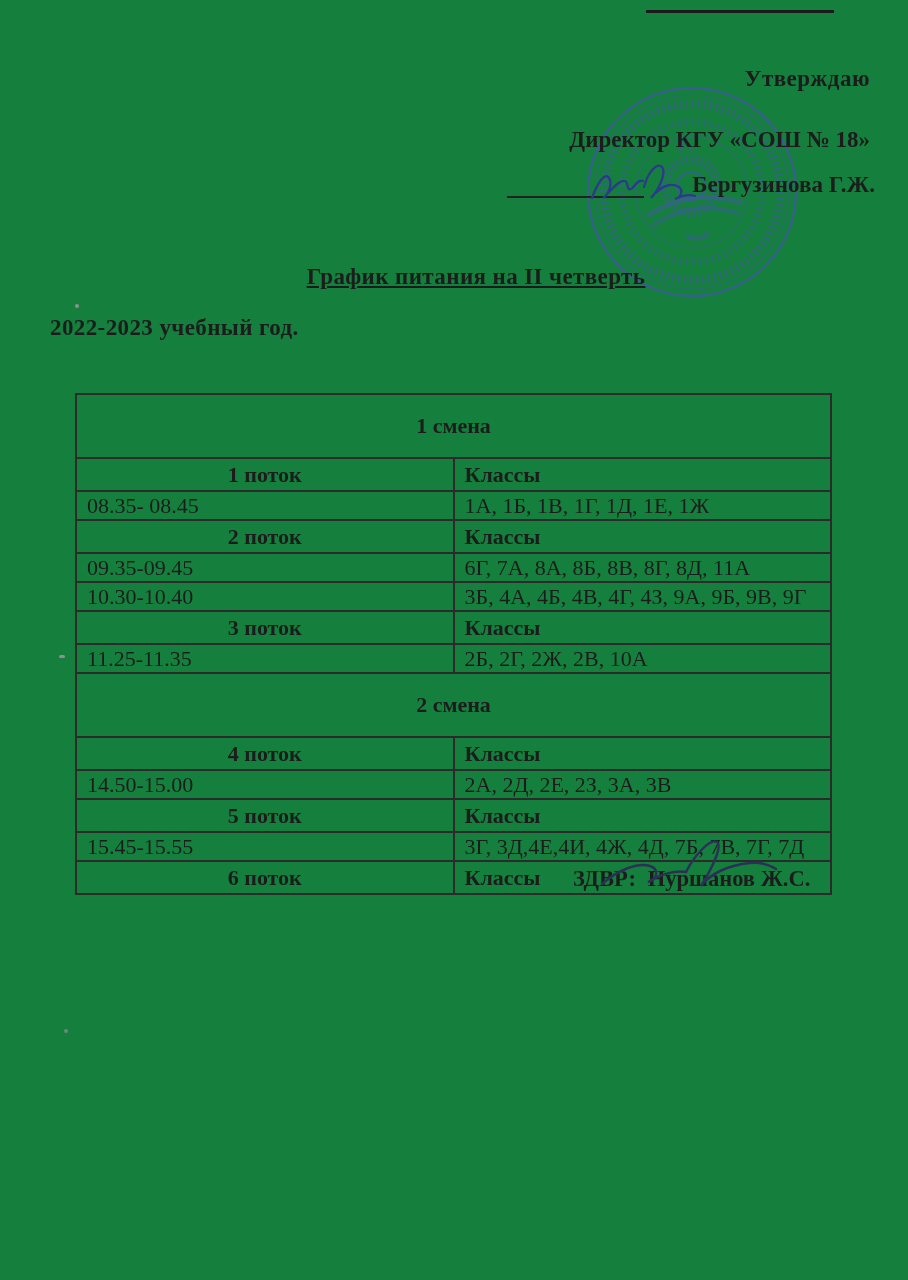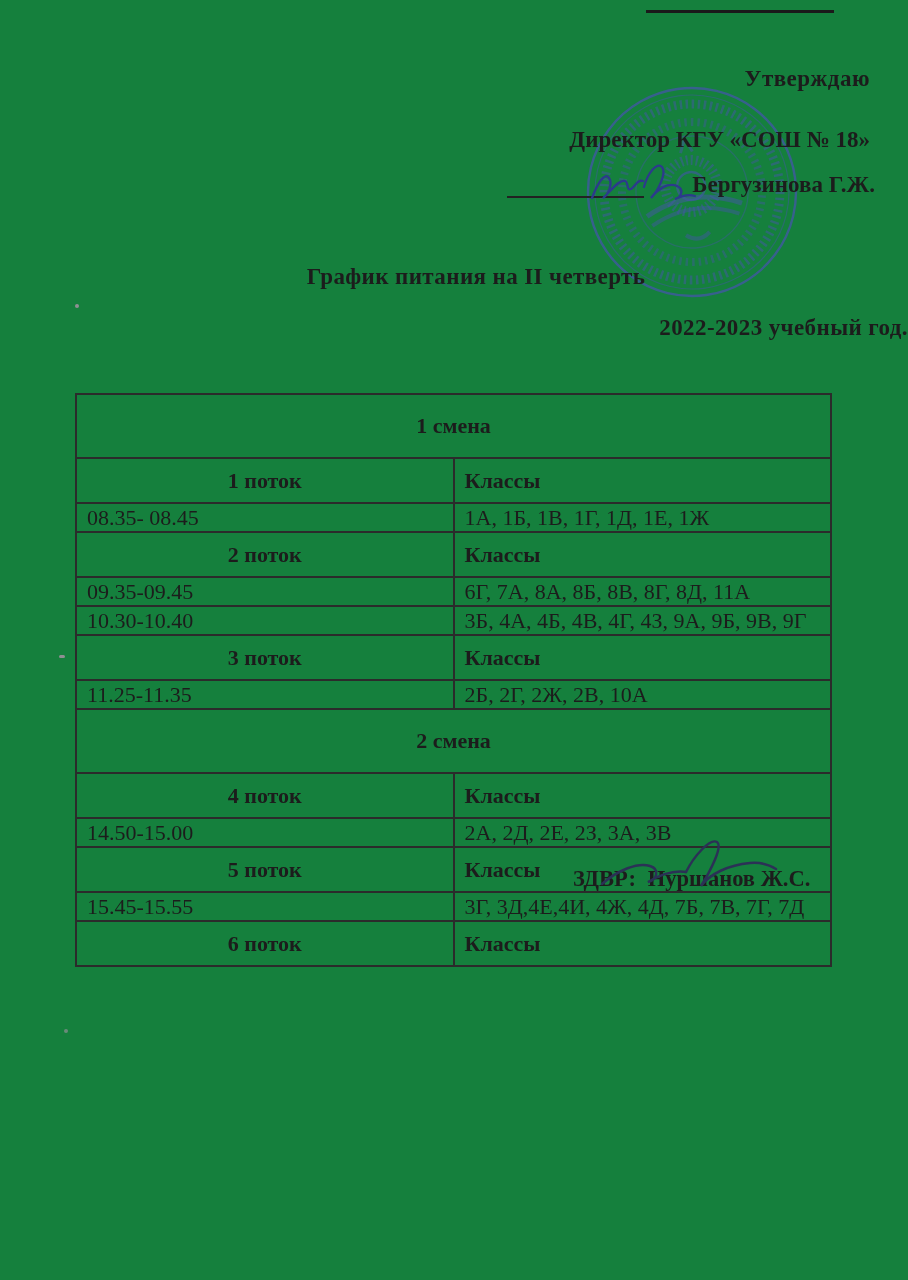--- a/index.html
+++ b/index.html
@@ -25,29 +25,29 @@
   .sign-line{display:inline-block;width:137px;height:26px;border-bottom:2px solid #222;margin-right:4px;}
 
   
   .stamp{left:568px;top:68px;width:248px;height:248px;filter:blur(.4px);}
   .stamp svg{transform:rotate(-8deg);}
 
   
   .sig-director{left:588px;top:160px;width:118px;height:50px;}
 
   
-  .title-1{top:264px;left:0;width:908px;text-align:center;text-indent:44px;font-size:23px;letter-spacing:.4px;}
-  .title-2{top:315px;left:0;width:908px;text-align:right;text-indent:50px;font-size:23px;letter-spacing:.4px;}
+  .title-1{top:264px;left:0;width:908px;text-align:center;text-indent:44px;font-size:23px;letter-spacing:.4px;text-decoration:underline;}
+  .title-2{top:315px;left:0;width:908px;text-align:left;text-indent:50px;font-size:23px;letter-spacing:.4px;}
 
   
   .sched{left:75px;top:393px;width:757px;border-collapse:collapse;table-layout:fixed;font-size:22px;}
   .sched td{border:2px solid #2b2b2b;padding:0 0 0 10px;vertical-align:middle;overflow:hidden;white-space:nowrap;}
   .sched .row-section td{height:32px;text-align:center;font-weight:bold;padding:15px;}
   .sched .row-sub td{height:27px;font-weight:bold;}
-  .sched .row-sub td.c1{text-align:center;padding:8px;}
+  .sched .row-sub td.c1{text-align:center;padding:2px;}
   .sched .row-data td{height:27px;}
   .sched td.c1{width:213px;}
 
   
   .footer-row{top:866px;left:573px;font-size:22.5px;white-space:nowrap;}
   .footer-row .gap{display:inline-block;width:6px;}
   .sig-zdvr{left:598px;top:834px;width:182px;height:62px;}
 
   
   .speck{background:#8f8f93;border-radius:50%;}

